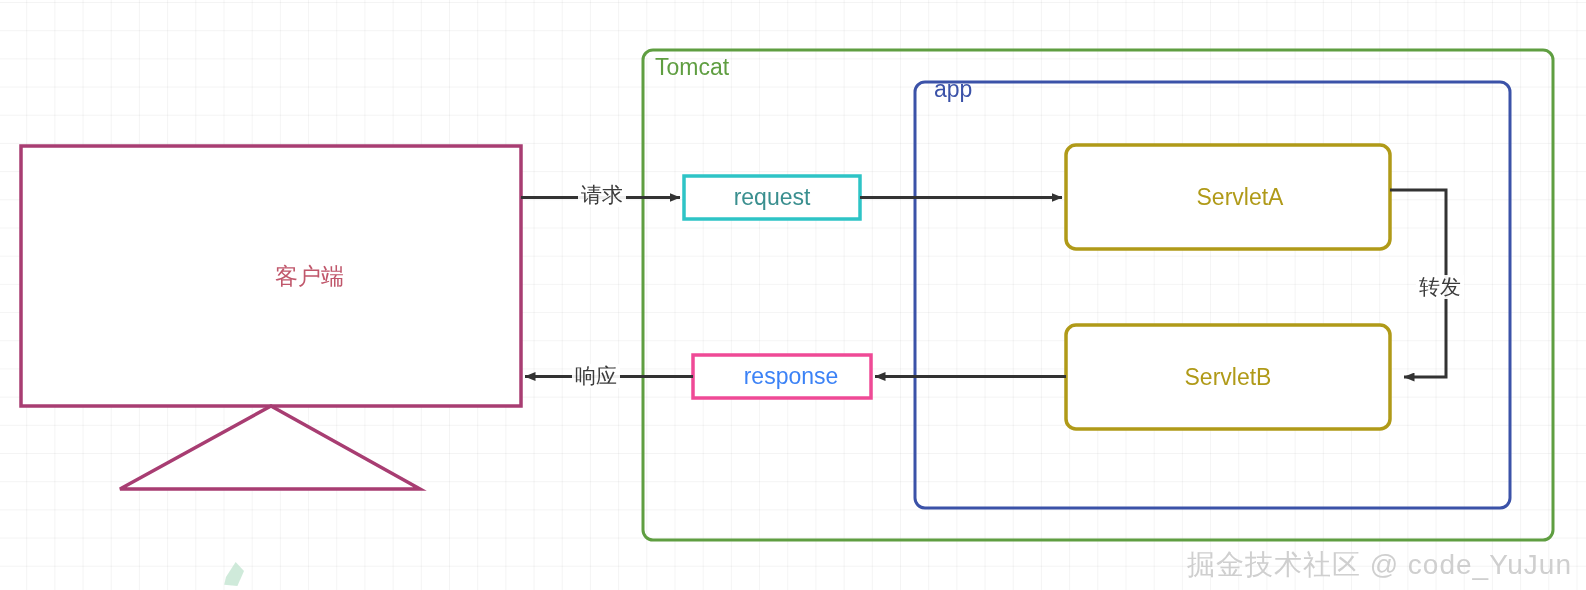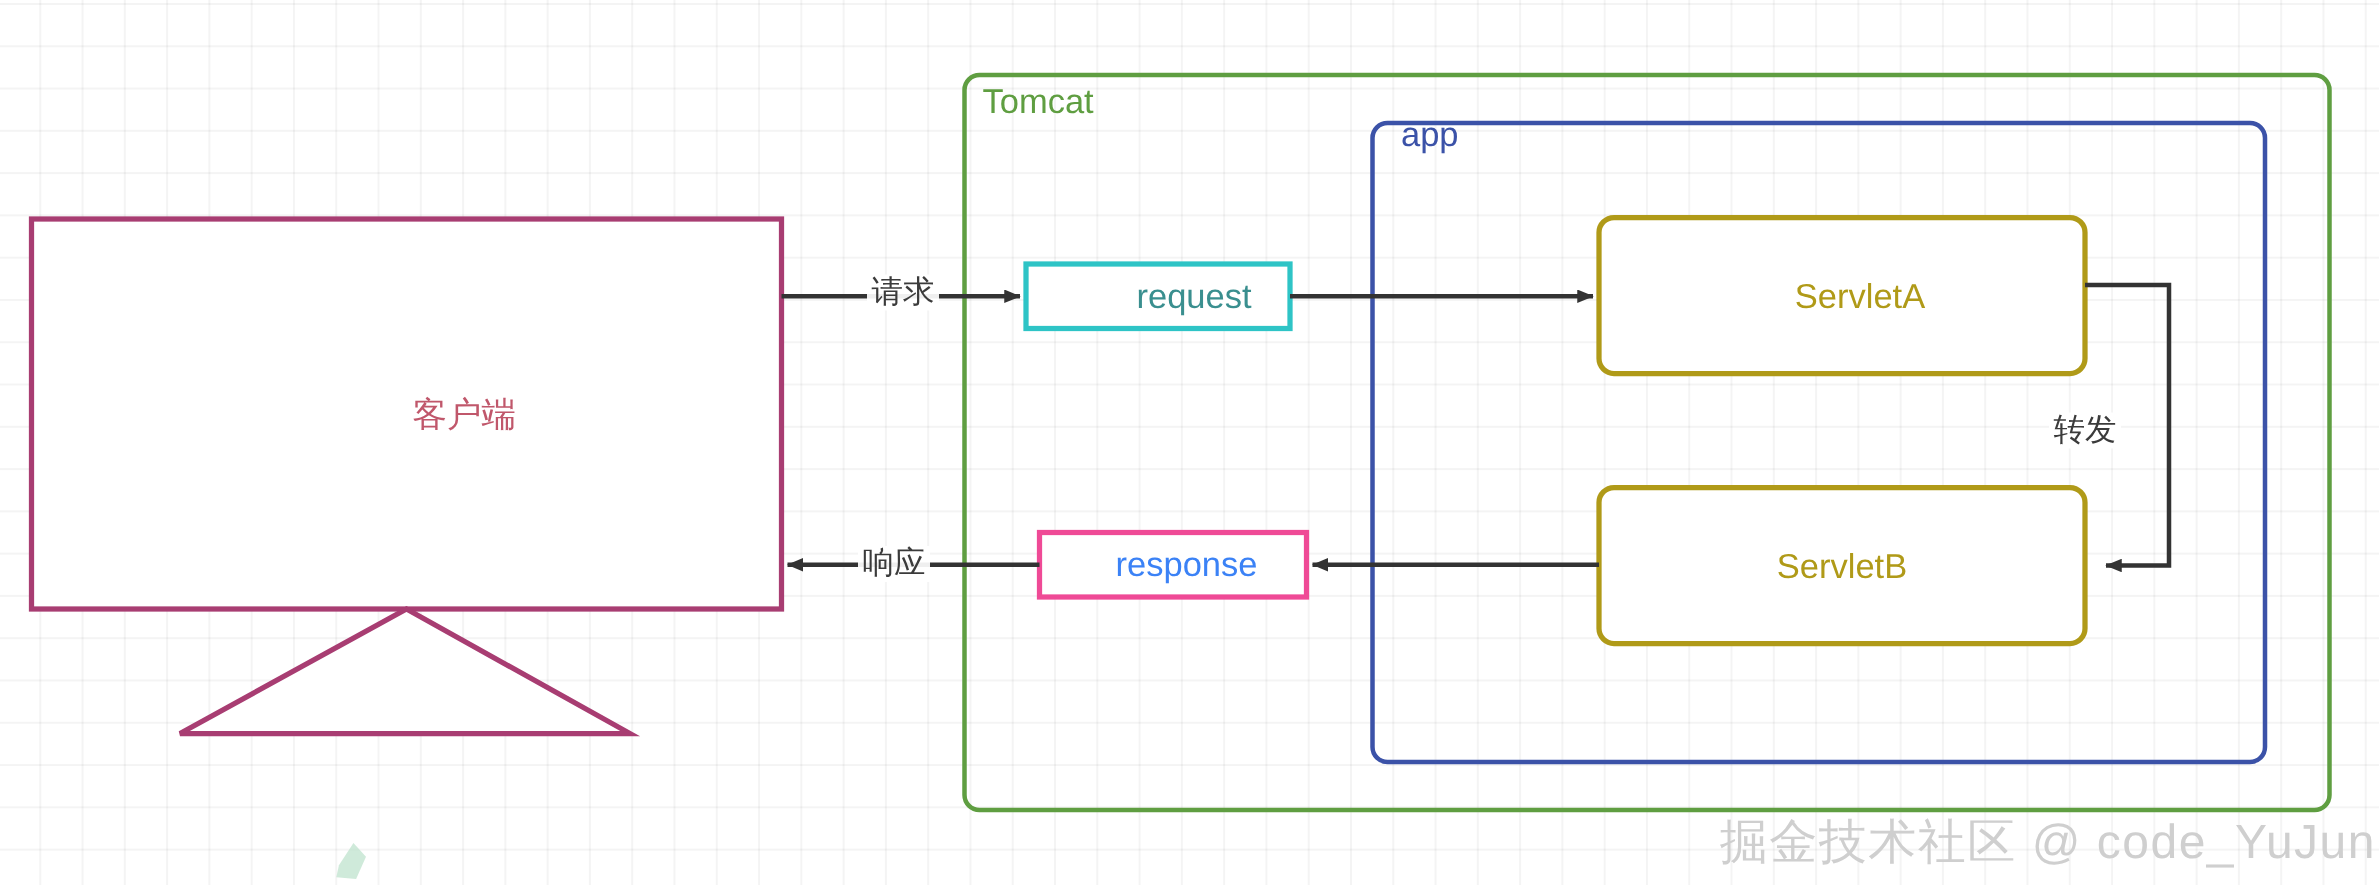--- a/index.html
+++ b/index.html
@@ -50,23 +50,23 @@
   }
   .box-text {
     position: absolute;
     display: flex;
     align-items: center;
     justify-content: center;
     white-space: nowrap;
   }
   #watermark {
     position: absolute;
-    right: 2px;
+    right: 14px;
     bottom: 6px;
-    font-size: 32px;
+    font-size: 28px;
     color: #cfcfcf;
     letter-spacing: 1px;
     white-space: nowrap;
     pointer-events: none;
     margin-left: 36px;
   }
   #deco-leaf {
     position: absolute;
     left: 222px;
     top: 562px;
@@ -117,31 +117,31 @@
 
     <line x1="693" y1="376.5" x2="525" y2="376.5" stroke="#333333" stroke-width="3" marker-end="url(#arrowhead)"></line>
   </svg>
 
   <div class="container-title" style="left:655px; top:54px; color:#5f9e41;">Tomcat</div>
 
   <div class="container-title" style="left:934px; top:76px; color:#3b52a8;">app</div>
 
   <div class="box-text" style="left:21px; top:146px; width:577px; height:260px; font-size:23px; color:#c0576b;">客户端</div>
 
-  <div class="box-text" style="left:684px; top:176px; width:176px; height:43px; font-size:23px; color:#3a8f8f;margin-left:24px;">request</div>
+  <div class="box-text" style="left:684px; top:176px; width:176px; height:43px; font-size:23px; color:#3a8f8f;">request</div>
 
   <div class="box-text" style="left:693px; top:355px; width:156px; height:43px; font-size:23px; color:#3b82f6;padding-left:20px;">response</div>
 
   <div class="box-text" style="left:1066px; top:145px; width:348px; height:104px; font-size:23px; color:#b09a18;">ServletA</div>
 
   <div class="box-text" style="left:1066px; top:325px; width:324px; height:104px; font-size:23px; color:#b09a18;">ServletB</div>
 
   <div class="edge-label" style="left:578px; top:183px;">请求</div>
 
   <div class="edge-label" style="left:572px; top:364px;">响应</div>
 
-  <div class="edge-label" style="left:1366px; top:275px;">转发</div>
+  <div class="edge-label" style="left:1416px; top:275px;">转发</div>
 
   <div id="deco-leaf"></div>
 
   <div id="watermark">掘金技术社区 @ code_YuJun</div>
 
 </div>
 
 </body></html>

